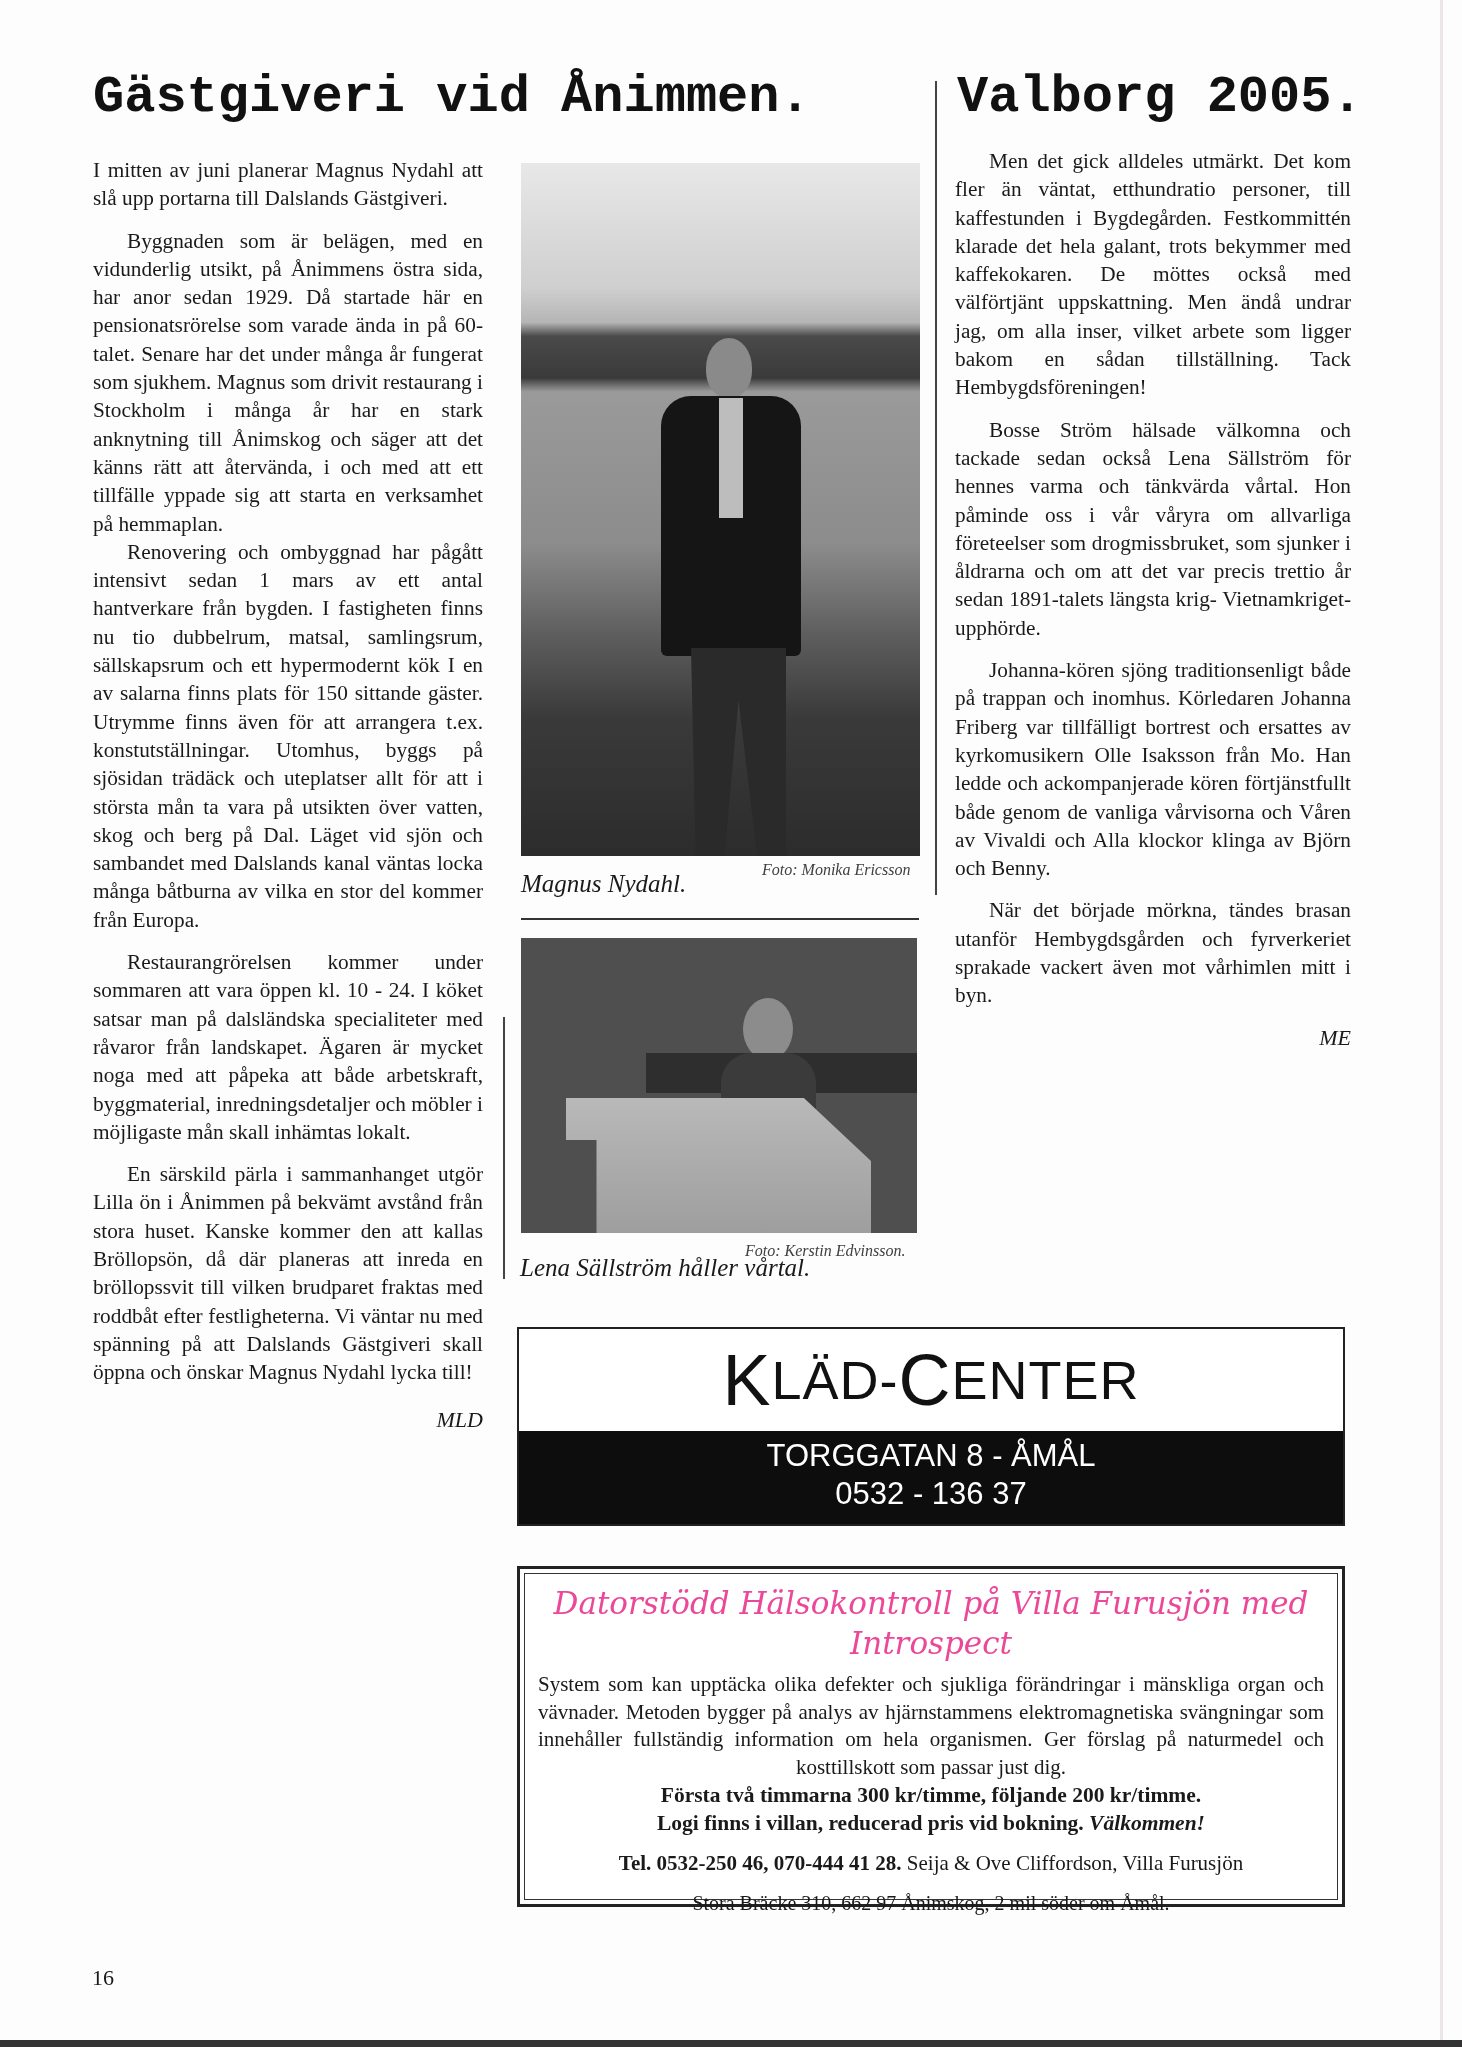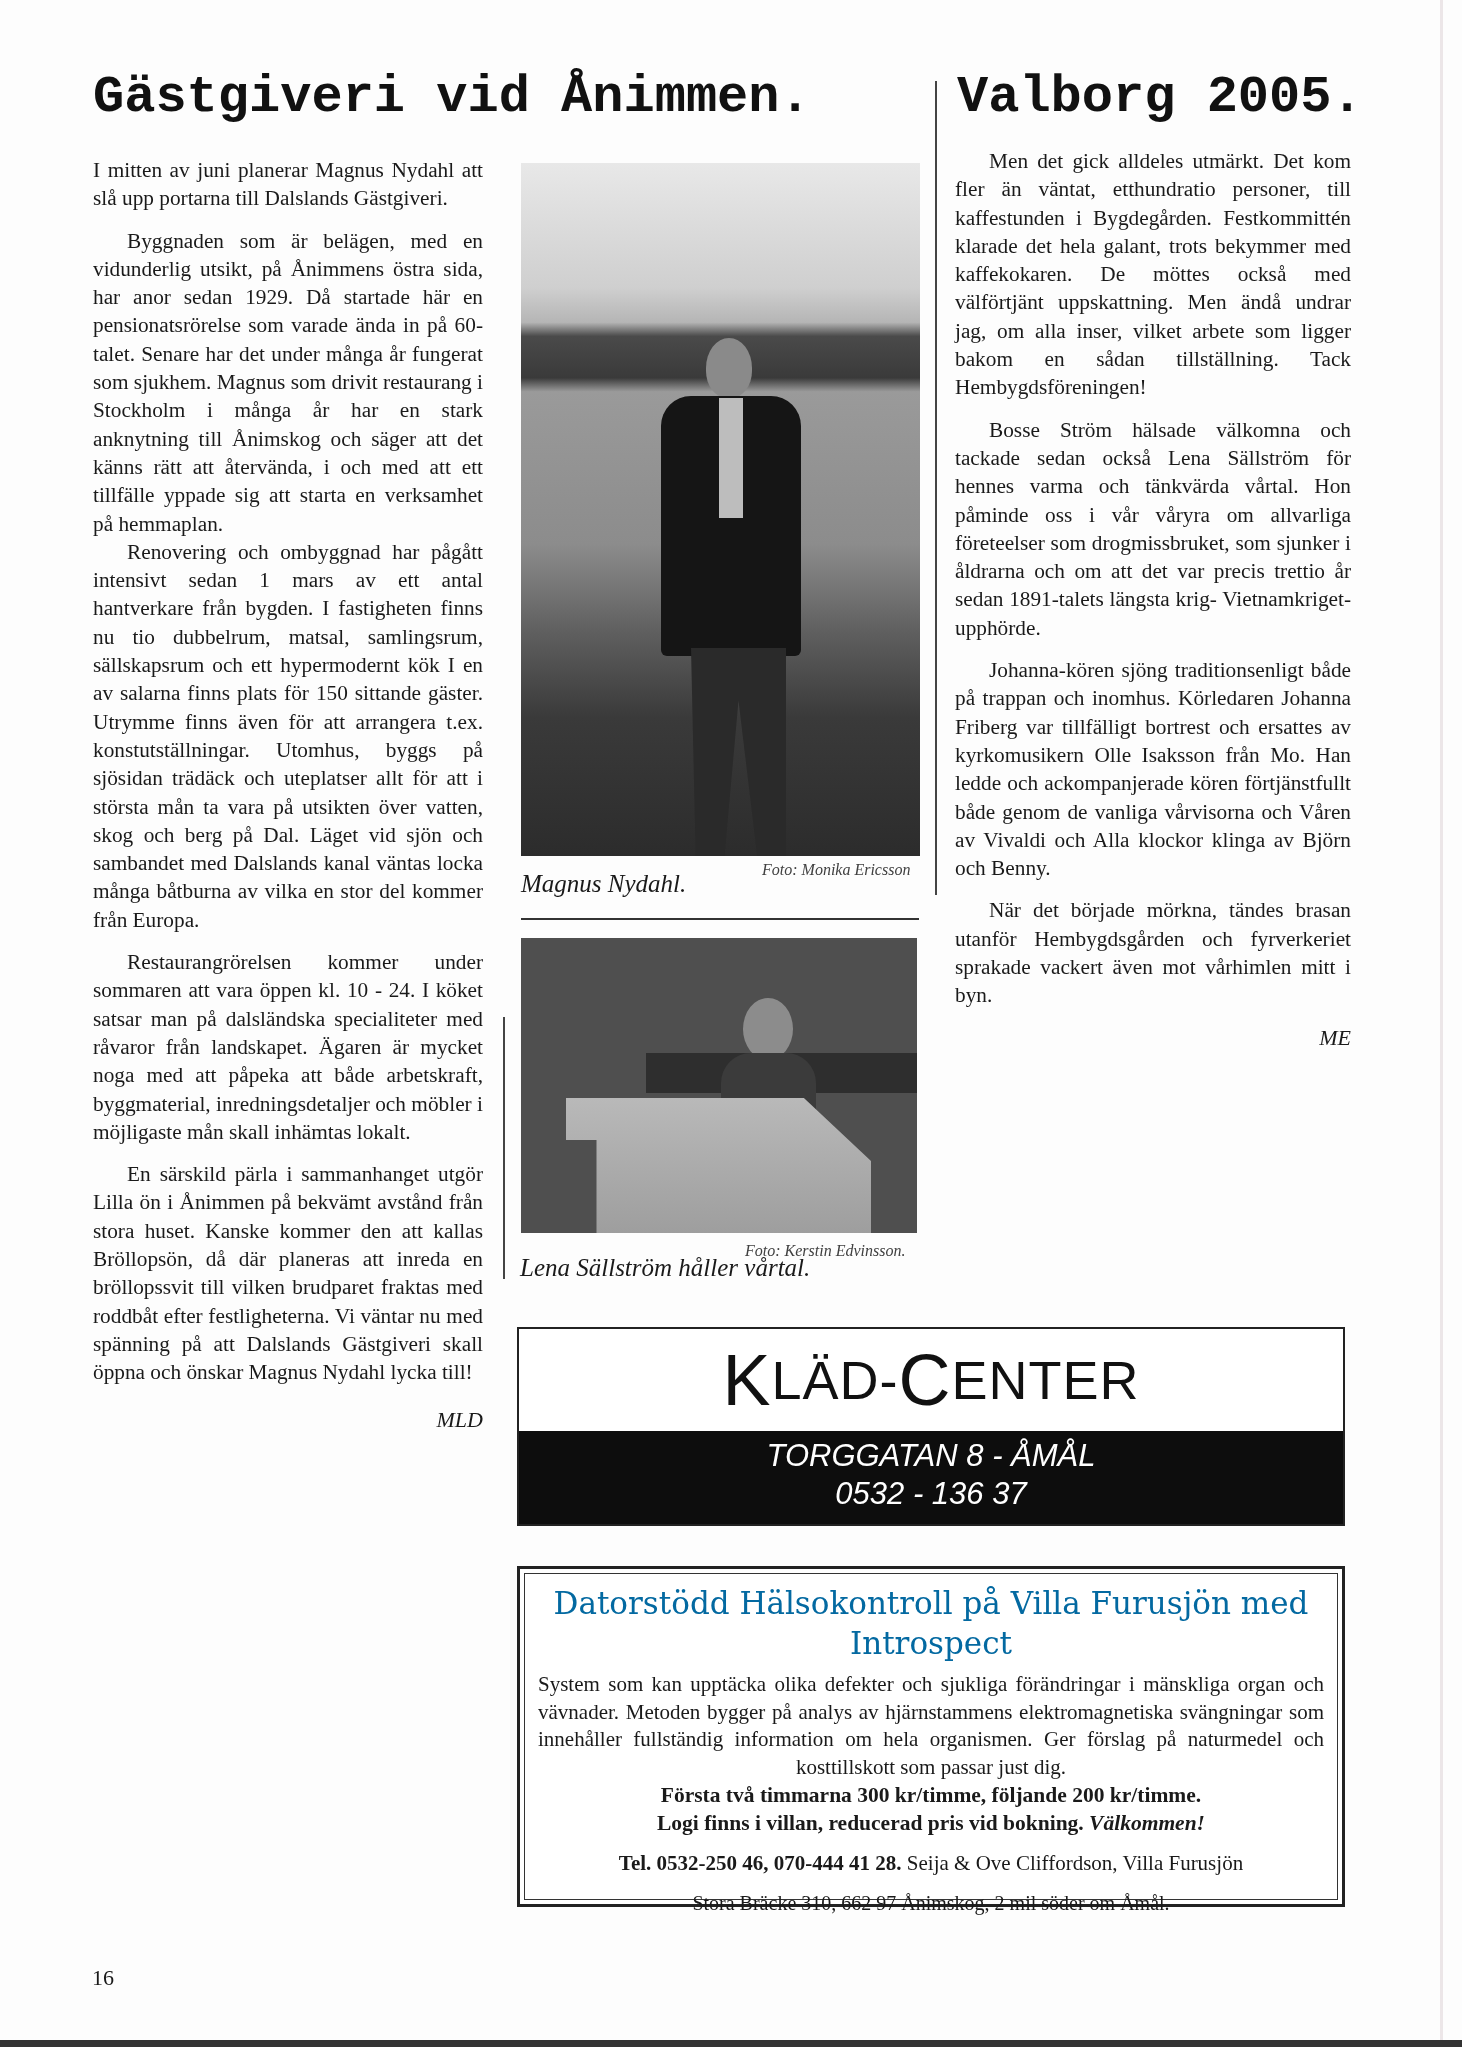--- a/index.html
+++ b/index.html
@@ -51,30 +51,30 @@
     left: 517px; top: 1327px; width: 828px; height: 199px;
     border: 2px solid #222; box-sizing: border-box; background: #fff;
   }
   .ad1-top {
     height: 102px; display: flex; align-items: center; justify-content: center;
     font-family: "Liberation Sans", "DejaVu Sans", sans-serif; color: #111; font-size: 54px; letter-spacing: 1px;
   }
   .ad1-top .big { font-size: 72px; }
   .ad1-bottom {
     background: #0d0d0d; color: #fff; height: 93px; text-align: center;
-    font-family: "Liberation Sans", "DejaVu Sans", sans-serif; font-size: 31px; line-height: 38px; padding-top: 6px; box-sizing: border-box; font-style: italic;
+    font-family: "Liberation Sans", "DejaVu Sans", sans-serif; font-size: 31px; line-height: 38px; padding-top: 6px; box-sizing: border-box;
   }
 
   .ad2 {
     left: 517px; top: 1566px; width: 828px; height: 341px;
     border: 3px solid #222; box-sizing: border-box; background: #fff;
     box-shadow: inset 0 0 0 4px #fff, inset 0 0 0 5px #333;
     text-align: center; padding: 14px 18px 0;
   }
-  .ad2-title { font-size: 31px; line-height: 40px; color: #0369a1; font-family: "DejaVu Serif", serif; }
+  .ad2-title { font-style: italic; font-size: 31px; line-height: 40px; color: #ec4899; font-family: "DejaVu Serif", serif; }
   .ad2-body { font-size: 21px; line-height: 27.5px; text-align: justify; text-align-last: center; margin-top: 8px; }
   .ad2-bold { font-weight: bold; font-size: 21.5px; line-height: 28px; }
   .ad2-bold i { font-weight: bold; }
   .ad2-tel { font-size: 21px; line-height: 28px; margin-top: 12px; }
   .ad2-addr { font-size: 20px; line-height: 28px; margin-top: 12px; }
 
   .page-num { left: 92px; top: 1937px; font-size: 22px; margin-top: 28px; }
   .bottom-edge { left: 0; top: 2040px; width: 1462px; height: 7px; background: #333; }
   .right-edge { left: 1440px; top: 0; width: 3px; height: 2040px; background: #ece6e8; }
 </style>

